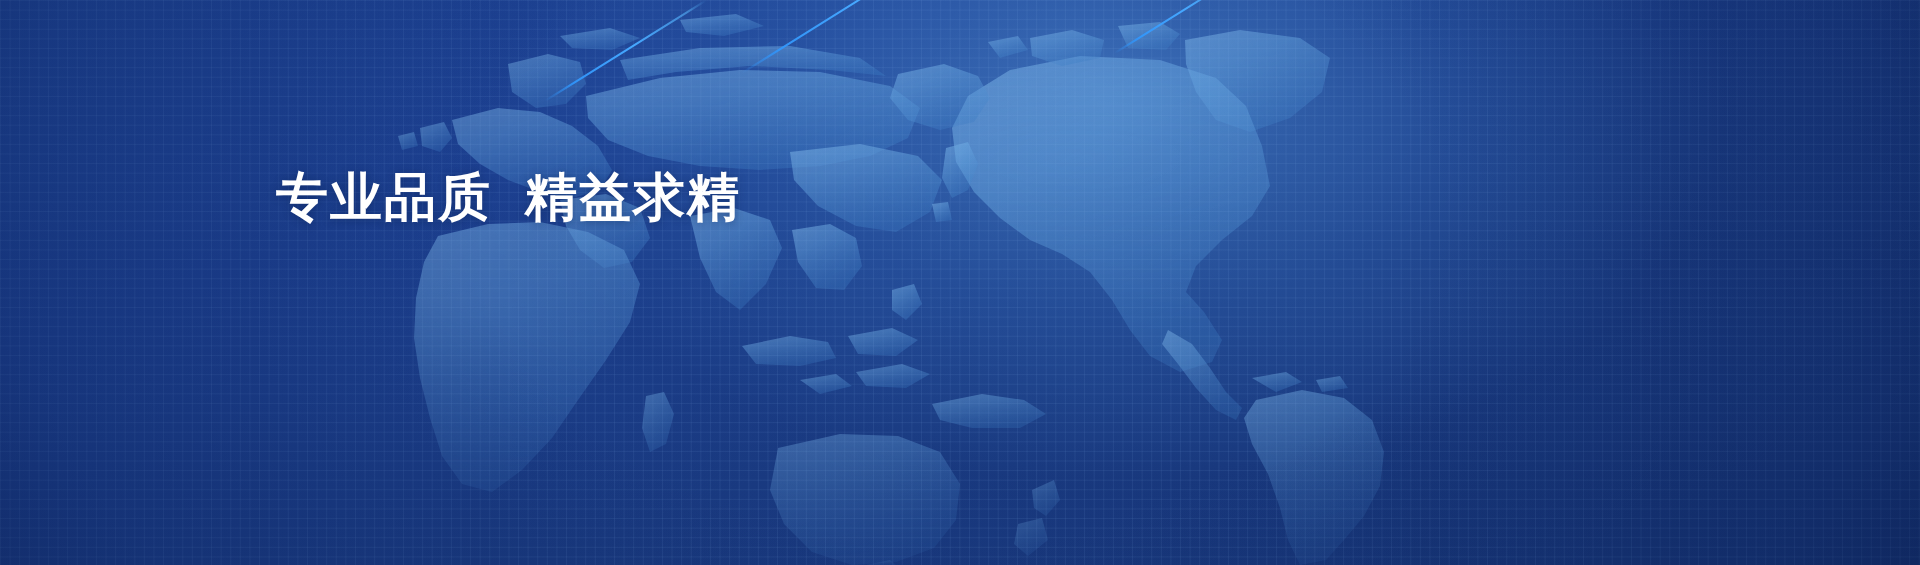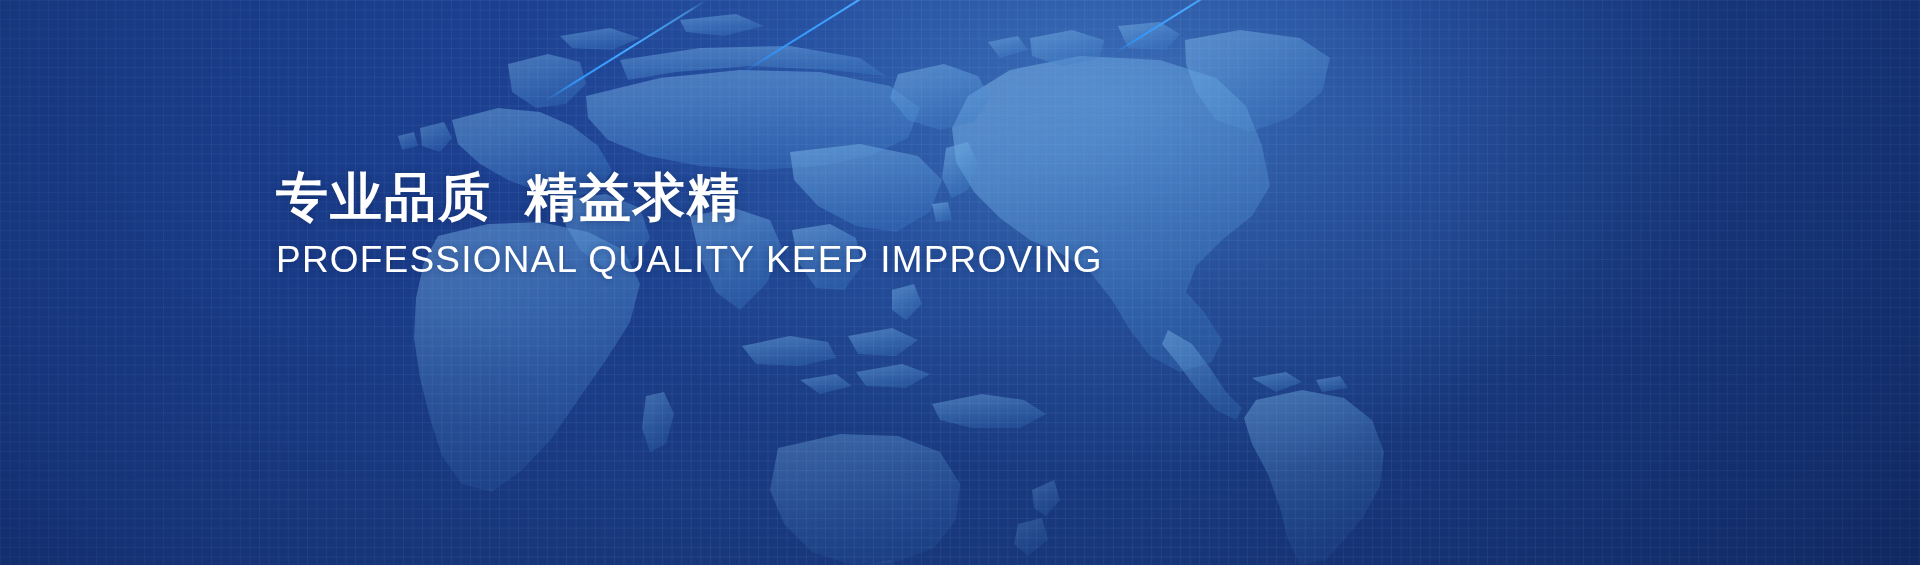--- a/index.html
+++ b/index.html
@@ -216,16 +216,15 @@
   <div class="layer-vignette"></div>
 
   <div class="layer-streaks">
     <span class="streak s1"></span>
     <span class="streak s2"></span>
     <span class="streak s3"></span>
   </div>
 
   <div class="content">
     <h1 class="headline">专业品质  精益求精</h1>
-    <p class="subline">PROFESSIONAL QUALITY KEEP IMPROVING</p>
   </div>
 
 </div>
 
 </body></html>

